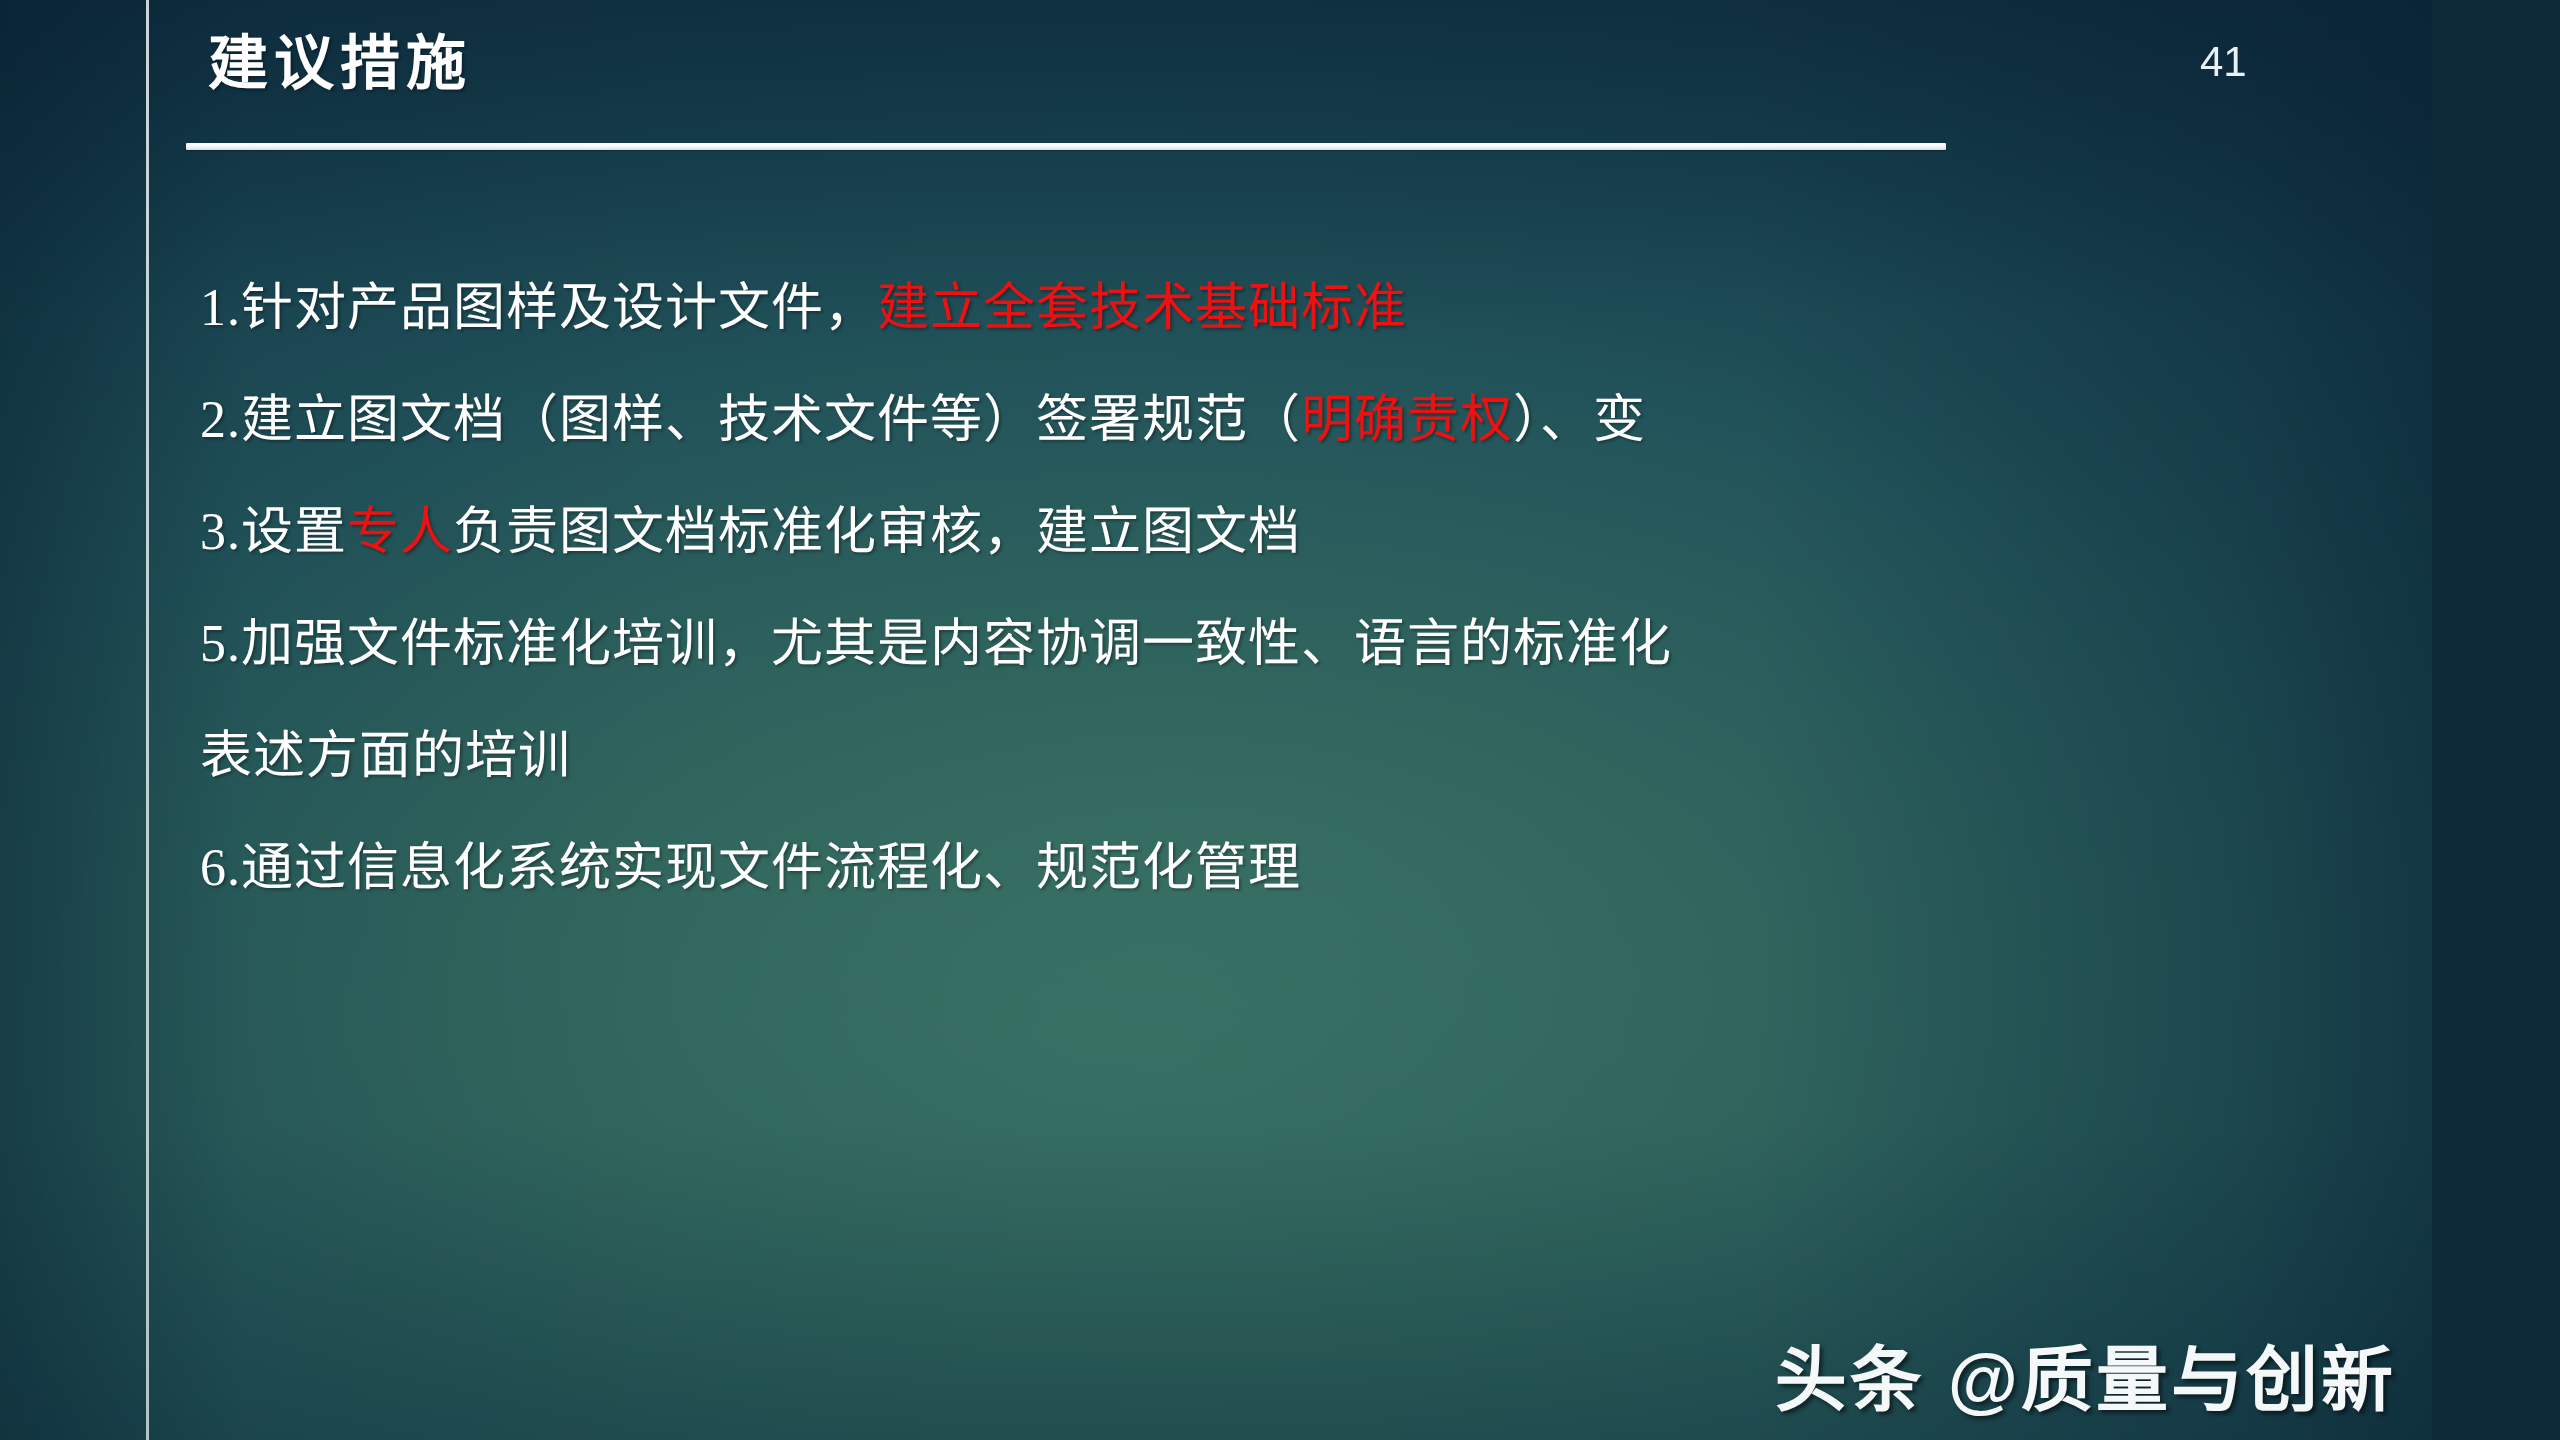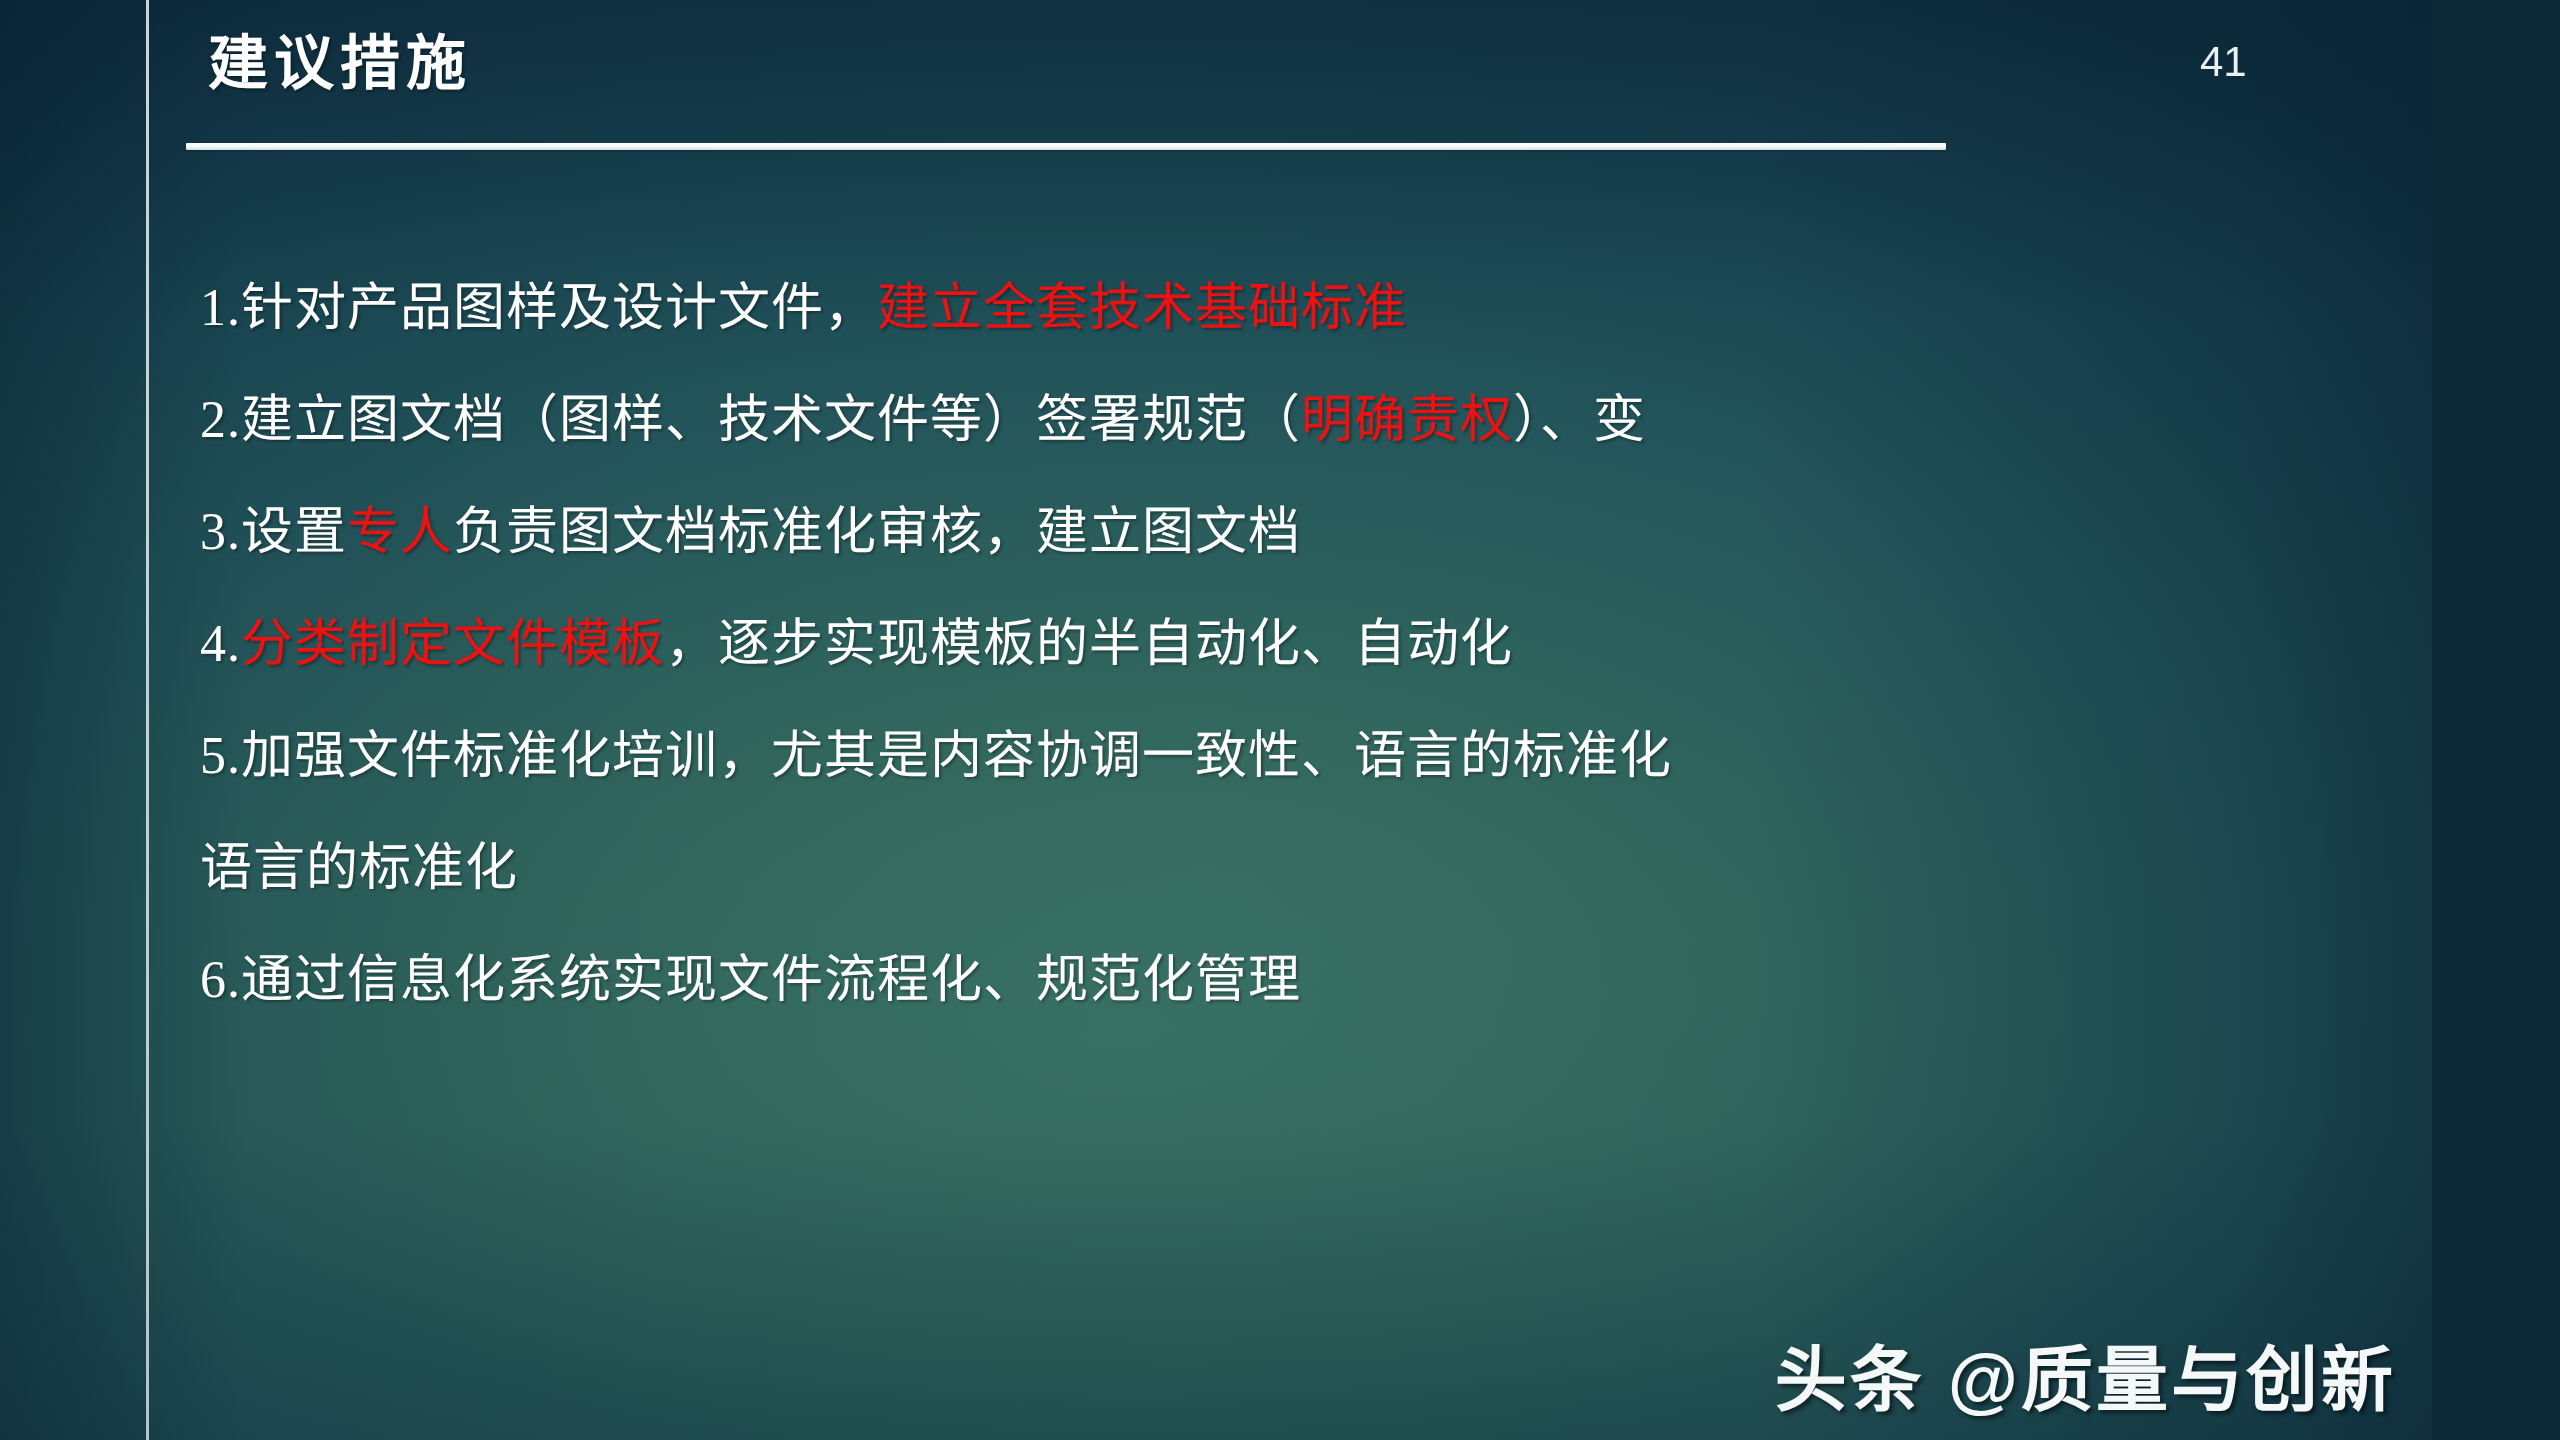--- a/index.html
+++ b/index.html
@@ -131,21 +131,20 @@
 
   <div class="page-number">41</div>
 
   <div class="hrule"></div>
 
   <div class="body">
 
   <div class="line"><span>1.针对产品图样及设计文件，</span><span class="em">建立全套技术基础标准</span></div>
       <div class="line"><span>2.建立图文档（图样、技术文件等）签署规范（</span><span class="em">明确责权</span><span>）、变</span></div>
       <div class="line"><span>3.设置</span><span class="em">专人</span><span>负责图文档标准化审核，建立图文档</span></div>
-      <div class="line"><span>4.</span><span class="em">分类制定文件模板</span><span>，逐步实现模板的半自动化、自动化</span></div>
       <div class="line"><span>5.加强文件标准化培训，尤其是内容协调一致性、语言的标准化</span></div>
-      <div class="line"><span>语言的标准化</span></div>
+      <div class="line"><span>表述方面的培训</span></div>
       <div class="line"><span>6.通过信息化系统实现文件流程化、规范化管理</span></div>
     </div>
 
   <div class="watermark">头条 @质量与创新</div>
 
 </div>
 
 </body></html>

